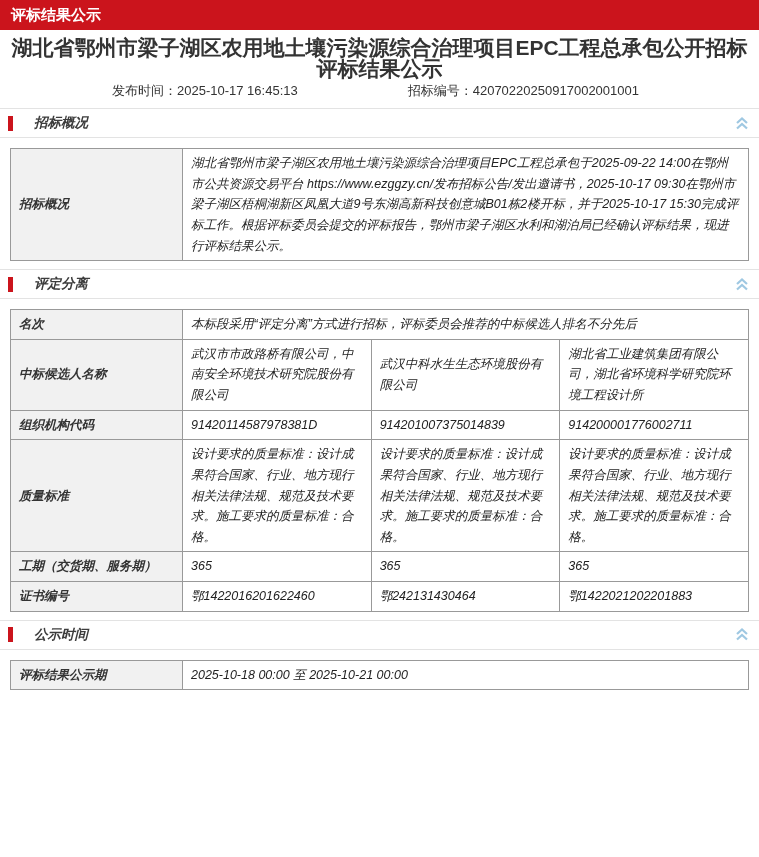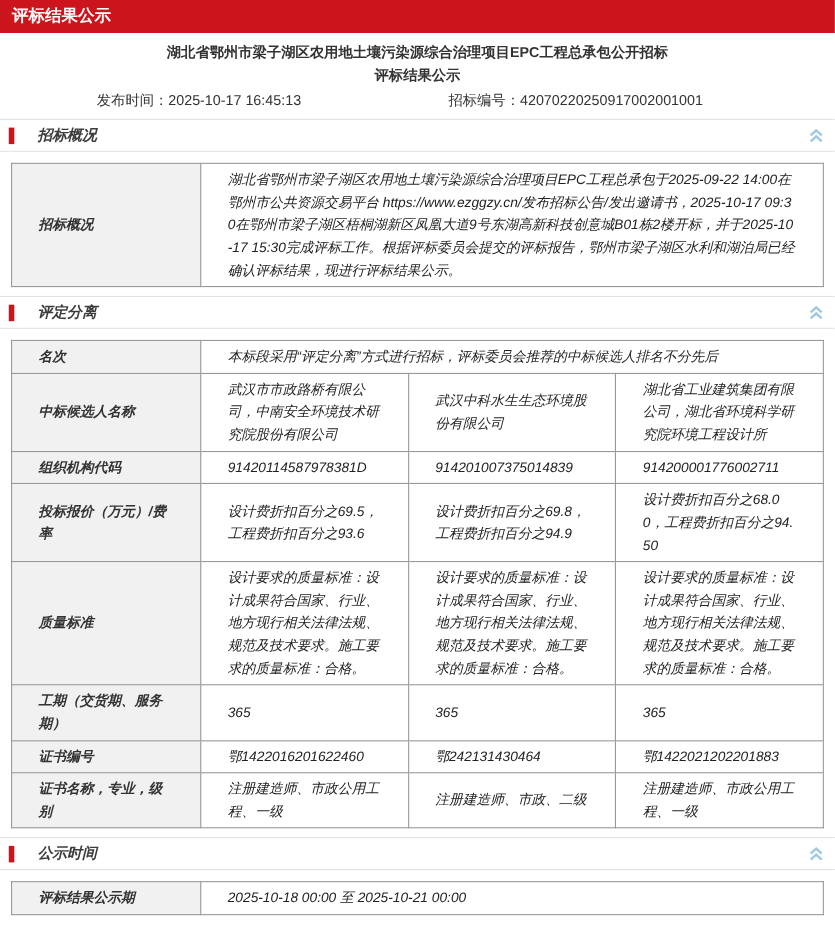--- a/index.html
+++ b/index.html
@@ -15,29 +15,29 @@
     color: #fff;
     font-size: 15px;
     font-weight: bold;
     height: 30px;
     line-height: 30px;
     padding-left: 11px;
   }
   
   .title-block { text-align: center; margin-top: 7px; }
   .title-line {
-    font-size: 13px;
+    font-size: 21px;
     font-weight: bold;
     color: #333;
     line-height: 21px;
   }
   .meta-row {
     display: flex;
     justify-content: space-between;
-    padding: 3px 120px 0 88px;
+    padding: 3px 120px 0 112px;
     font-size: 13px;
     color: #333;
     line-height: 18px;
   }
   
   .section {
     margin: 0 10px;
     font-style: italic;
   }
   .section-header {
@@ -71,21 +71,21 @@
   
   table.tbl {
     width: 100%;
     border-collapse: collapse;
     table-layout: fixed;
     margin: 10px 0 2px 0;
     font-size: 12.5px;
   }
   table.tbl td {
     border: 1px solid #999;
-    padding: 4px 24px;
+    padding: 4px 8px;
     vertical-align: middle;
     line-height: 1.65;
     word-break: break-all;
   }
   td.lbl {
     background: #f1f1f1;
     font-weight: bold;
     color: #333;
     width: 172px;
   }
@@ -150,48 +150,36 @@
       <td class="col-w">武汉中科水生生态环境股份有限公司</td>
       <td class="col-w">湖北省工业建筑集团有限公司，湖北省环境科学研究院环境工程设计所</td>
     </tr>
     <tr>
       <td class="lbl">组织机构代码</td>
       <td>91420114587978381D</td>
       <td>914201007375014839</td>
       <td>914200001776002711</td>
     </tr>
     <tr>
-      <td class="lbl">投标报价（万元）/费率</td>
-      <td>设计费折扣百分之69.5，工程费折扣百分之93.6</td>
-      <td>设计费折扣百分之69.8，工程费折扣百分之94.9</td>
-      <td>设计费折扣百分之68.00，工程费折扣百分之94.50</td>
-    </tr>
-    <tr>
       <td class="lbl">质量标准</td>
       <td>设计要求的质量标准：设计成果符合国家、行业、地方现行相关法律法规、规范及技术要求。施工要求的质量标准：合格。</td>
       <td>设计要求的质量标准：设计成果符合国家、行业、地方现行相关法律法规、规范及技术要求。施工要求的质量标准：合格。</td>
       <td>设计要求的质量标准：设计成果符合国家、行业、地方现行相关法律法规、规范及技术要求。施工要求的质量标准：合格。</td>
     </tr>
     <tr>
       <td class="lbl">工期（交货期、服务期）</td>
       <td>365</td>
       <td>365</td>
       <td>365</td>
     </tr>
     <tr>
       <td class="lbl">证书编号</td>
       <td>鄂1422016201622460</td>
       <td>鄂242131430464</td>
       <td>鄂1422021202201883</td>
-    </tr>
-    <tr>
-      <td class="lbl">证书名称，专业，级别</td>
-      <td>注册建造师、市政公用工程、一级</td>
-      <td>注册建造师、市政、二级</td>
-      <td>注册建造师、市政公用工程、一级</td>
     </tr>
   </tbody>
     </table>
 </div>
 
 <div class="section">
   <div class="section-header">
     <span class="red-marker"></span>
     <span class="section-title">公示时间</span>
     <span class="collapse-icon">

